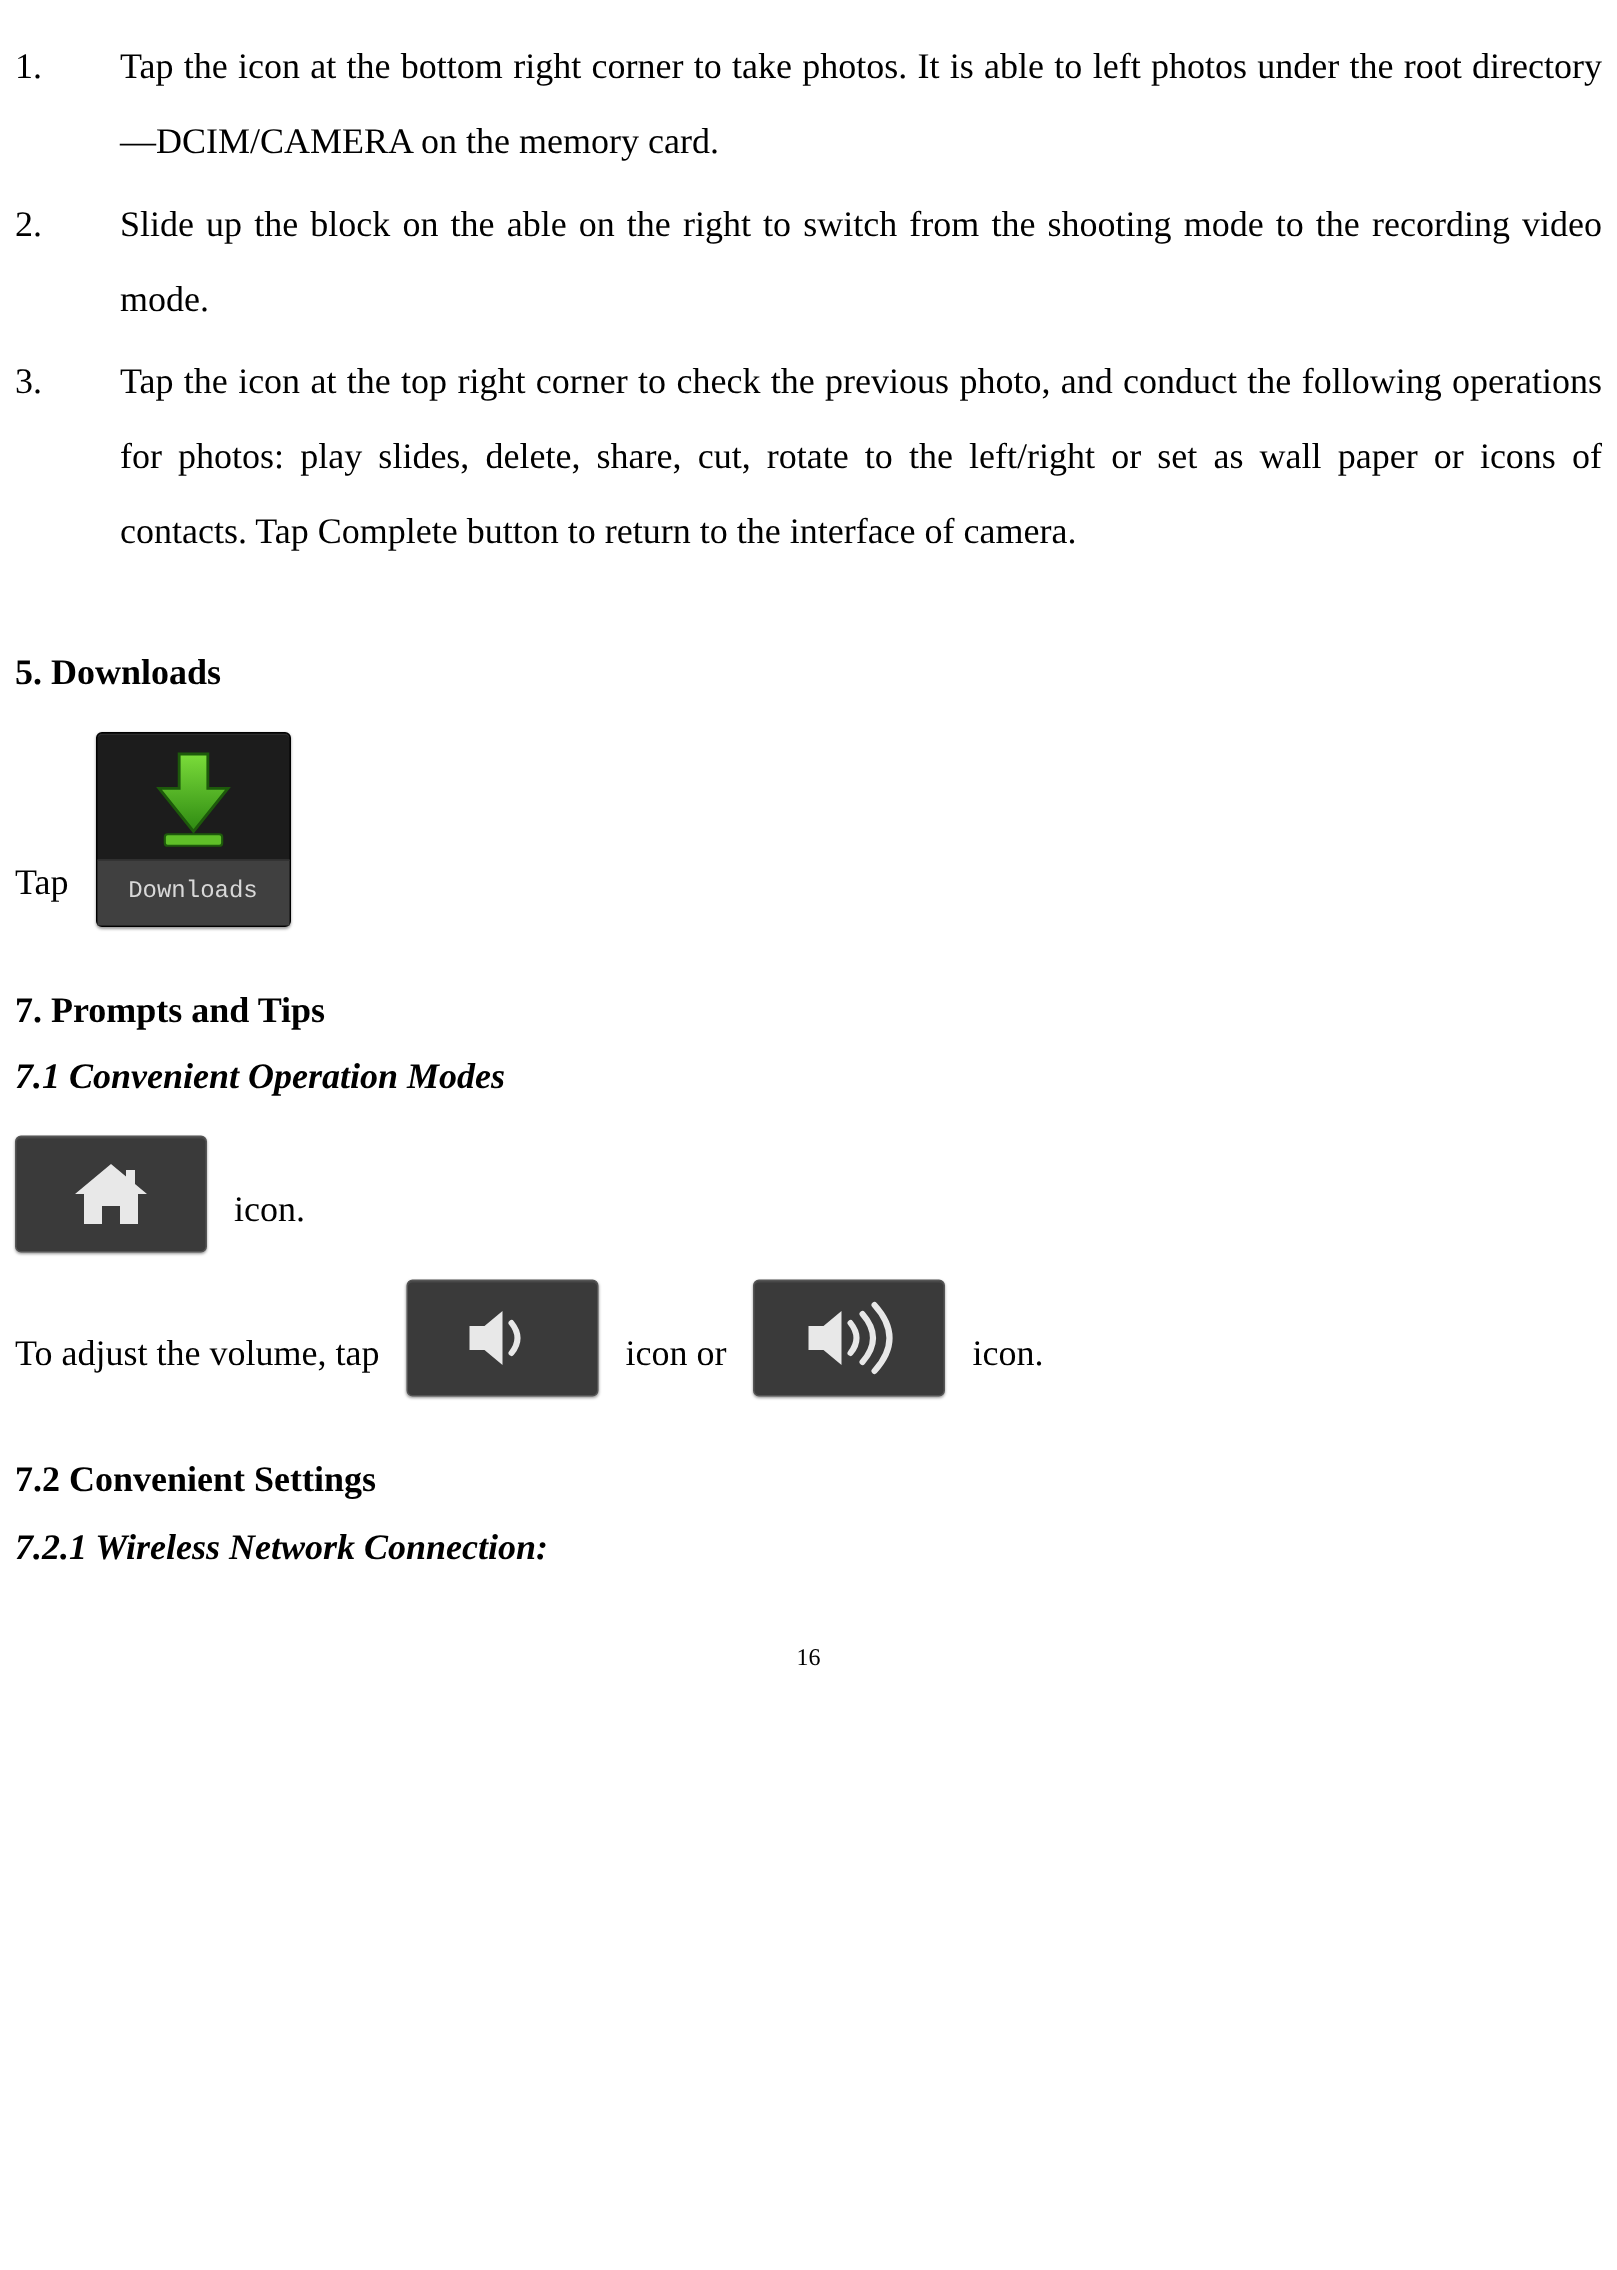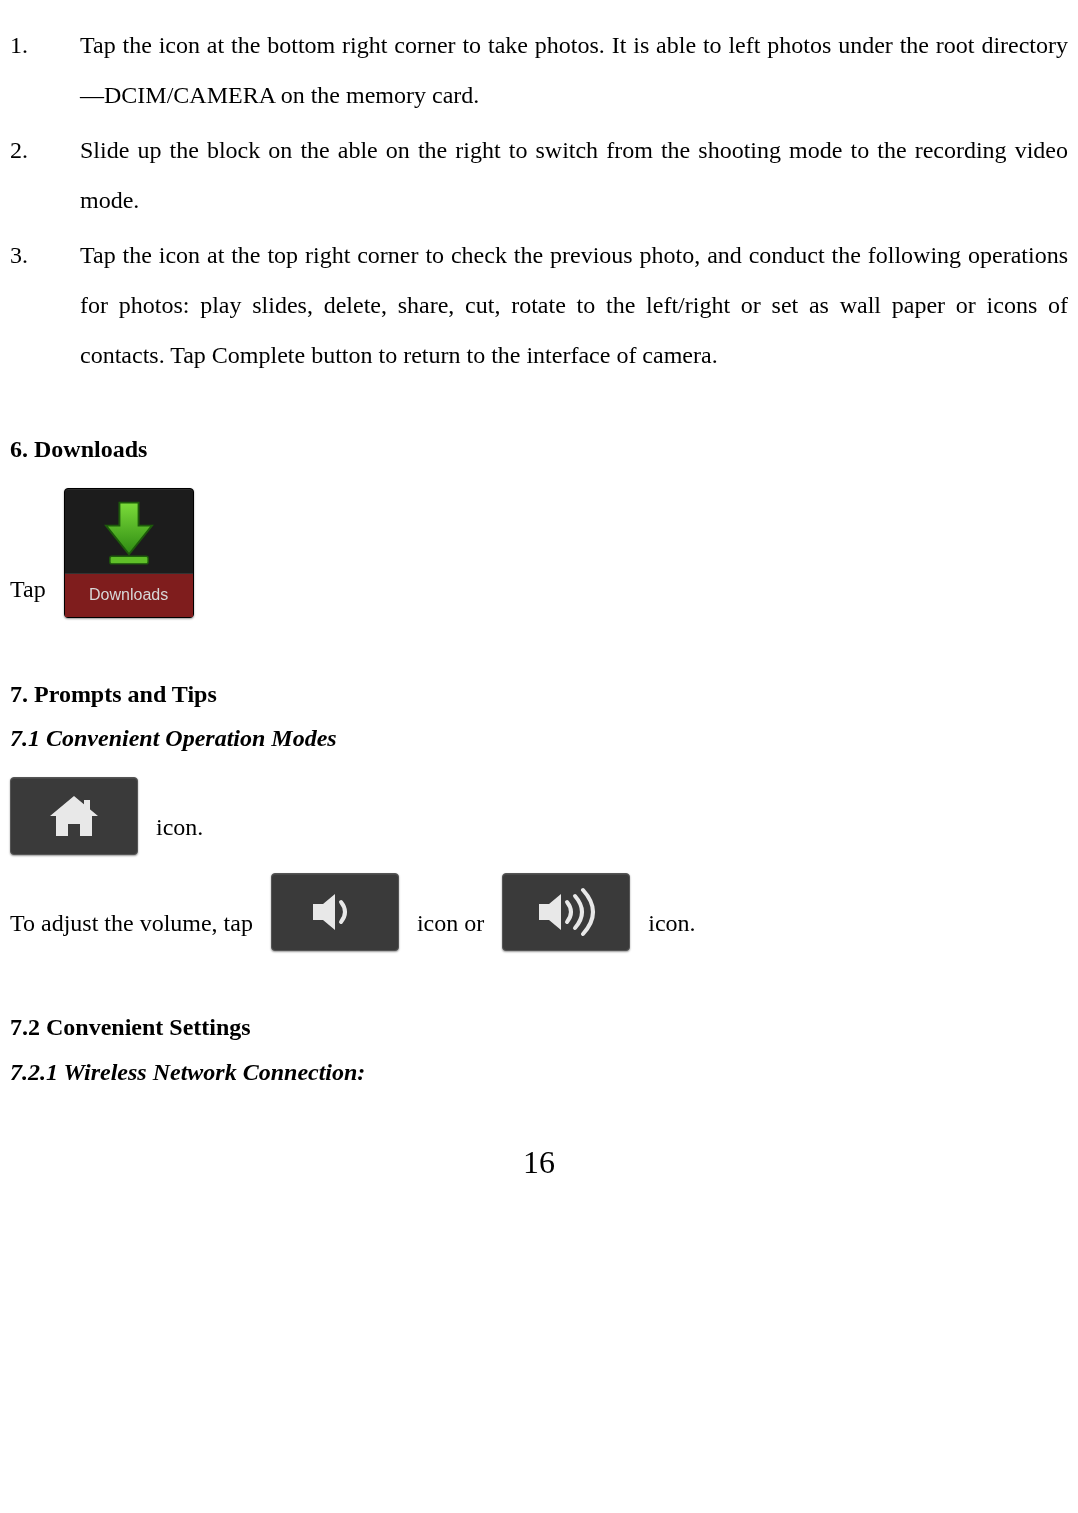--- a/index.html
+++ b/index.html
@@ -24,21 +24,21 @@
     .list-num {
       flex: 0 0 70px;
     }
     .list-body {
       flex: 1;
       text-align: justify;
       text-justify: inter-word;
     }
     .heading {
       font-weight: bold;
-      margin-top: 56px;
+      margin-top: 36px;
       margin-bottom: 4px;
       line-height: 1.7;
     }
     .heading.first-heading { margin-top: 48px; }
     .sub-heading {
       font-weight: bold;
       margin-top: 2px;
       line-height: 1.7;
       font-style: italic;
     }
@@ -63,35 +63,35 @@
       box-shadow: inset 0 1px 0 rgba(255,255,255,0.08), 0 1px 2px rgba(0,0,0,0.4);
     }
     .downloads-tile {
       width: 130px;
       height: 130px;
       background: #1c1c1c;
       border: 1px solid #000;
       padding-top: 6px;
     }
     .downloads-tile .dl-label-bar {
-      font-family: Liberation Sans, sans-serif;
+      font-family: Liberation Mono, monospace;
       font-size: 16px;
       color: #d8d8d8;
       width: 100%;
       text-align: center;
       padding: 4px 0 5px 0;
       border-top: 1px solid #333;
-      background: #7f1d1d;
+      background: #404040;
     }
     .home-tile { width: 128px; height: 78px; }
     .vol-tile  { width: 128px; height: 78px; }
     .page-number {
       text-align: center;
       margin-top: 36px;
-      font-size: 32px;
+      font-size: 16px;
     }
     svg { display: block; }
   </style>
 </head>
 <body>
 
 <div class="ordered-list">
   <div class="list-item">
     <div class="list-num">1.</div>
     <div class="list-body">Tap the icon at the bottom right corner to take photos. It is able to left photos under the root directory—DCIM/CAMERA on the memory card.</div>
@@ -99,21 +99,21 @@
   <div class="list-item">
     <div class="list-num">2.</div>
     <div class="list-body">Slide up the block on the able on the right to switch from the shooting mode to the recording video mode.</div>
   </div>
   <div class="list-item">
     <div class="list-num">3.</div>
     <div class="list-body">Tap the icon at the top right corner to check the previous photo, and conduct the following operations for photos: play slides, delete, share, cut, rotate to the left/right or set as wall paper or icons of contacts. Tap Complete button to return to the interface of camera.</div>
   </div>
 </div>
 
-<div class="heading first-heading">6. Downloads</div>
+<div class="heading first-heading">5. Downloads</div>
 <div class="inline-row">
   <span class="txt">Tap</span>
   <span class="icon-tile downloads-tile">
     <svg width="76" height="82" viewBox="0 0 76 82">
       <defs>
         <linearGradient id="gdl" x1="0" y1="0" x2="0" y2="1">
           <stop offset="0" stop-color="#7bdc3a"></stop>
           <stop offset="1" stop-color="#2e8a12"></stop>
         </linearGradient>
       </defs>

